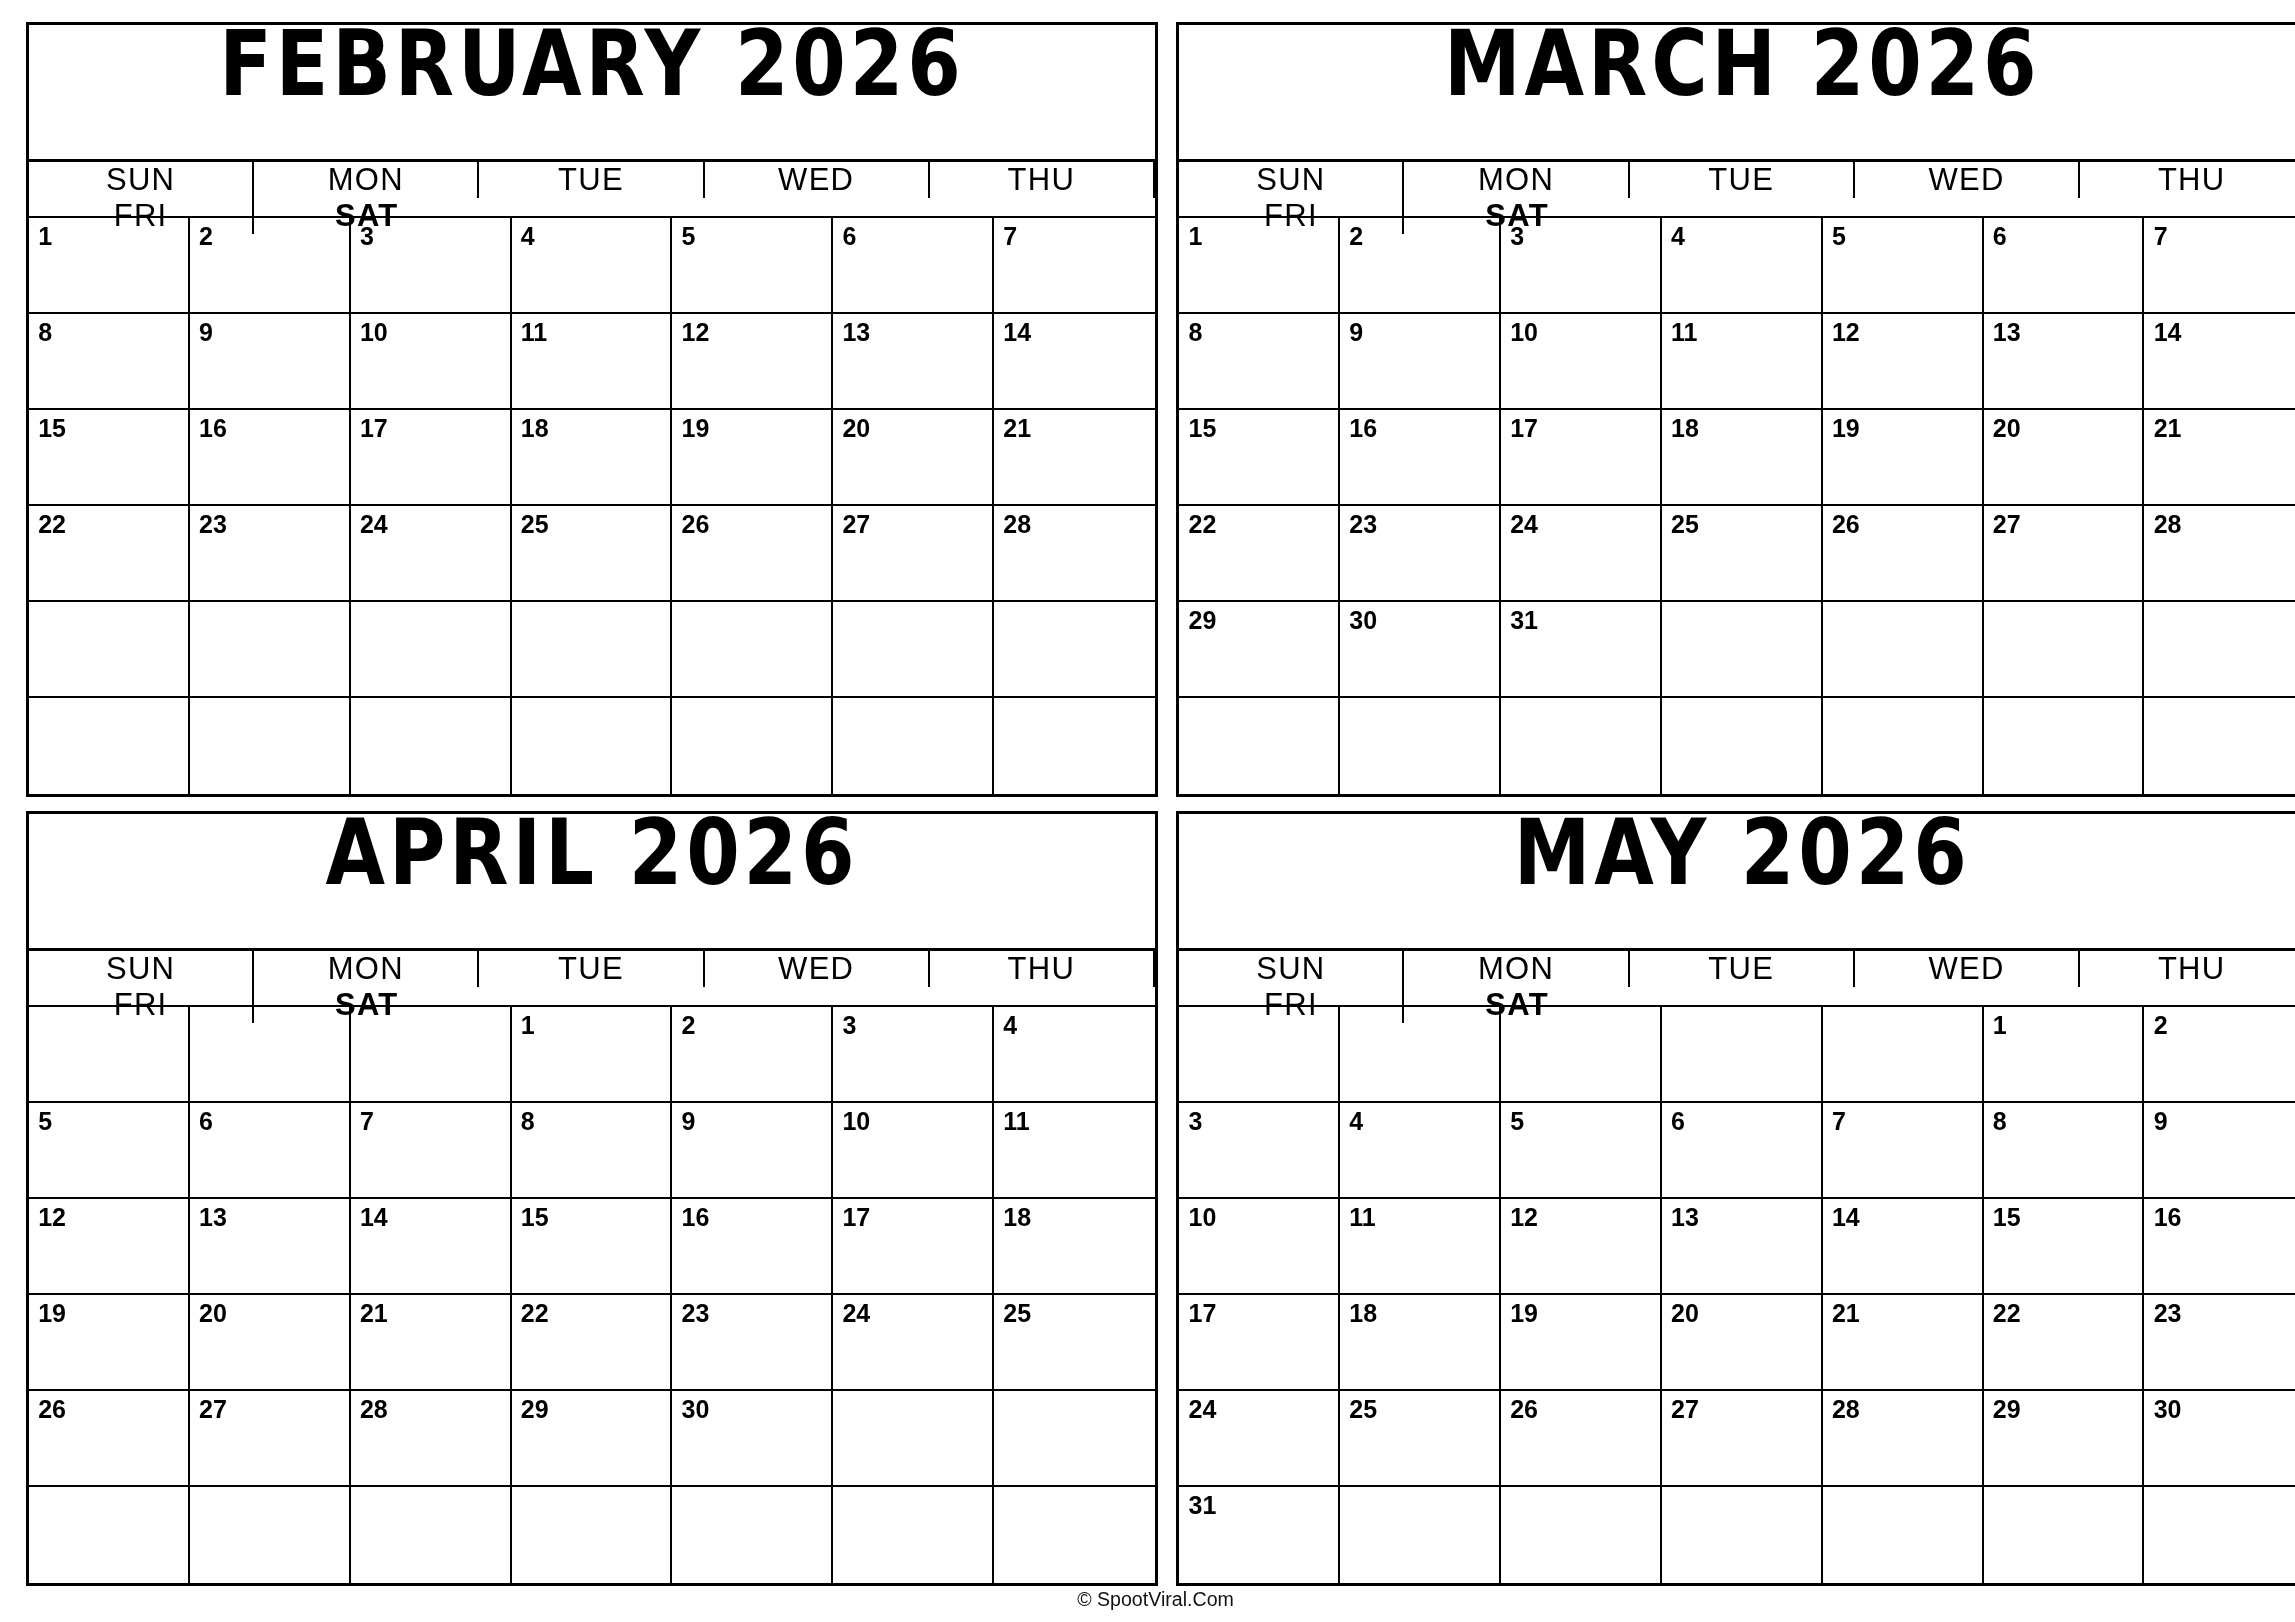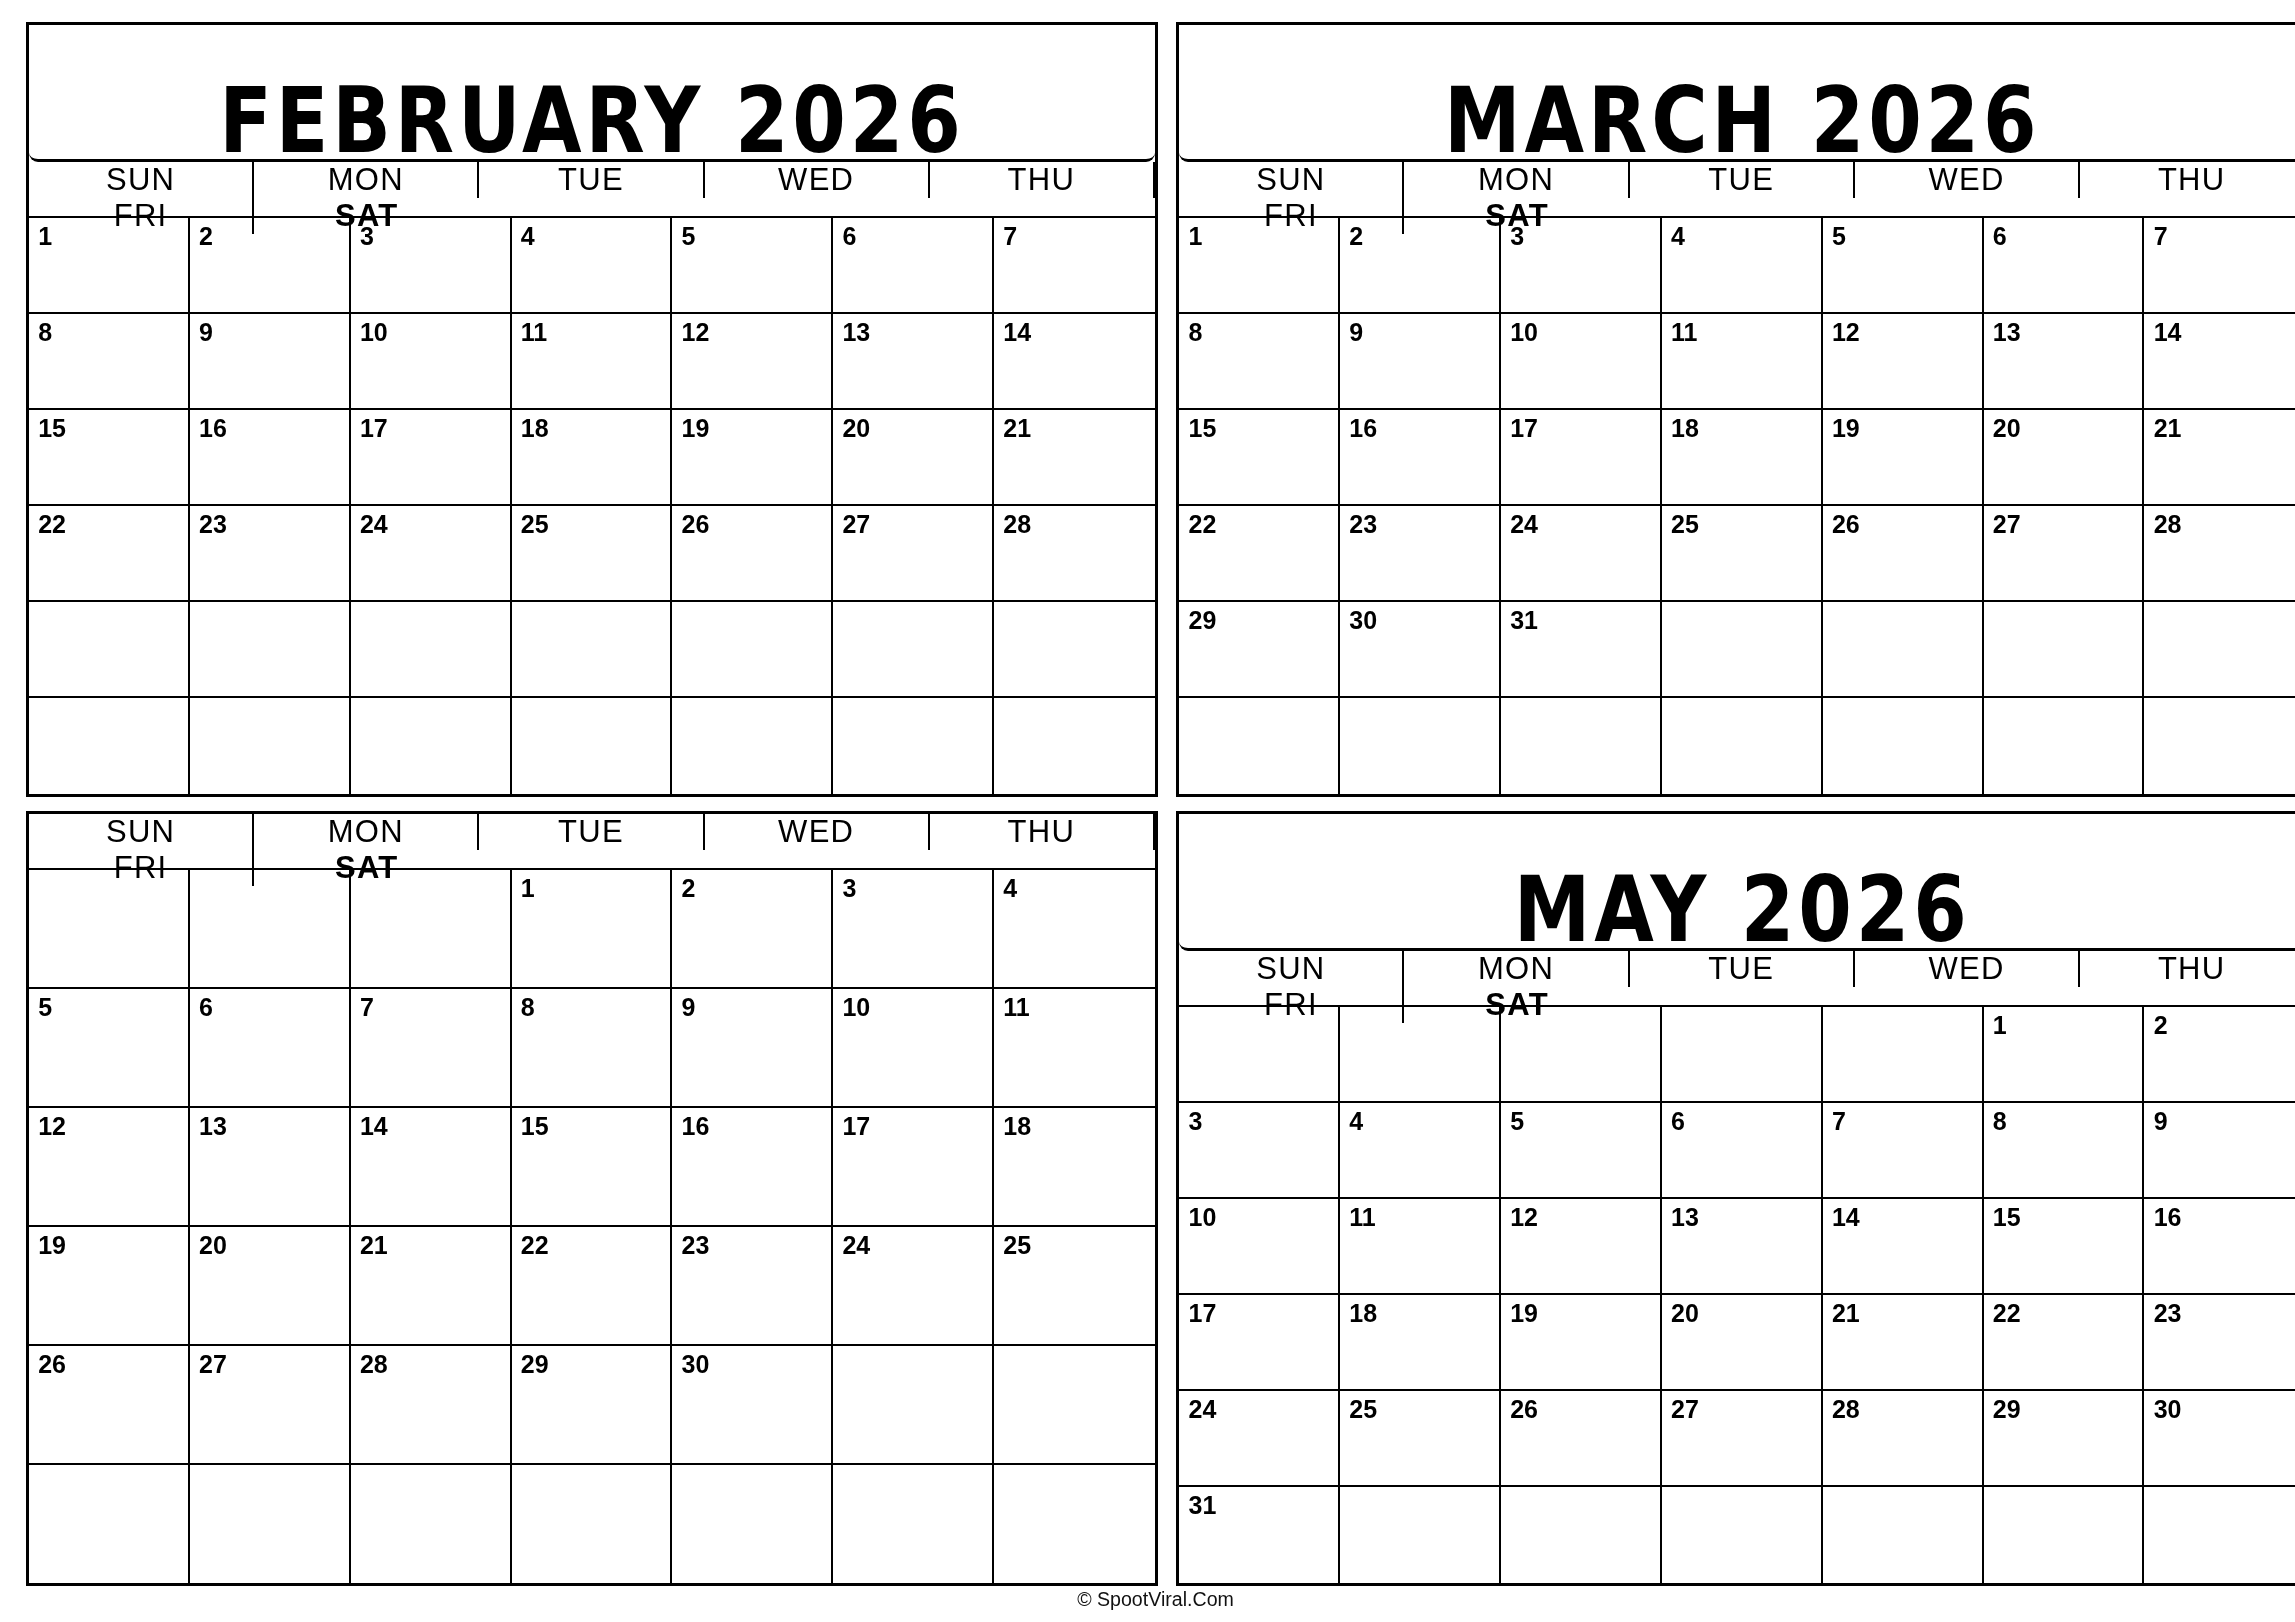--- a/index.html
+++ b/index.html
@@ -30,25 +30,24 @@
   .calendar {
     border: 3.3px solid #000;
     box-sizing: border-box;
     display: flex;
     flex-direction: column;
     background: #fff;
   }
   .cal-title {
     height: 137px;
     display: flex;
-    align-items: flex-end;
+    align-items: flex-start;
     justify-content: center;
     border-bottom: 3.3px solid #000;
     box-sizing: border-box;
-    border-radius: 9px;
   }
   .cal-title span {
     font-family: "DejaVu Sans", sans-serif;
     font-weight: 700;
     font-size: 77px;
     letter-spacing: 3.9px;
     line-height: 1;
     text-transform: uppercase;
     color: #000;
     transform: scaleY(1.18);
@@ -256,20 +255,23 @@
             <div class="day empty"></div>
             <div class="day empty"></div>
             <div class="day empty"></div>
             <div class="day empty"></div>
             <div class="day empty"></div>
             <div class="day empty"></div>
           </div>
         </div>
       </div>
       <div class="calendar">
+        <div class="cal-title">
+          <span>APRIL  2026</span>
+        </div>
         <div class="weekdays">
           <div class="weekday">SUN</div>
           <div class="weekday">MON</div>
           <div class="weekday">TUE</div>
           <div class="weekday">WED</div>
           <div class="weekday">THU</div>
           <div class="weekday">FRI</div>
           <div class="weekday">SAT</div>
         </div>
         <div class="weeks">

